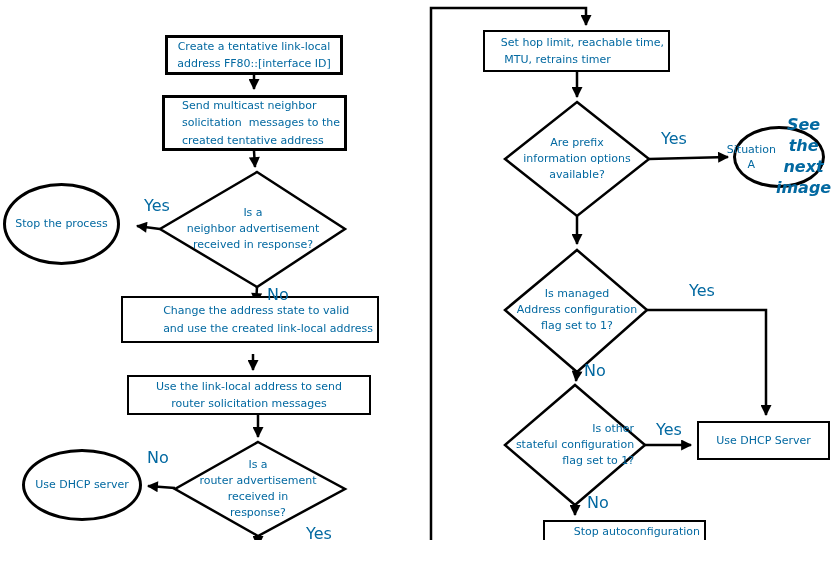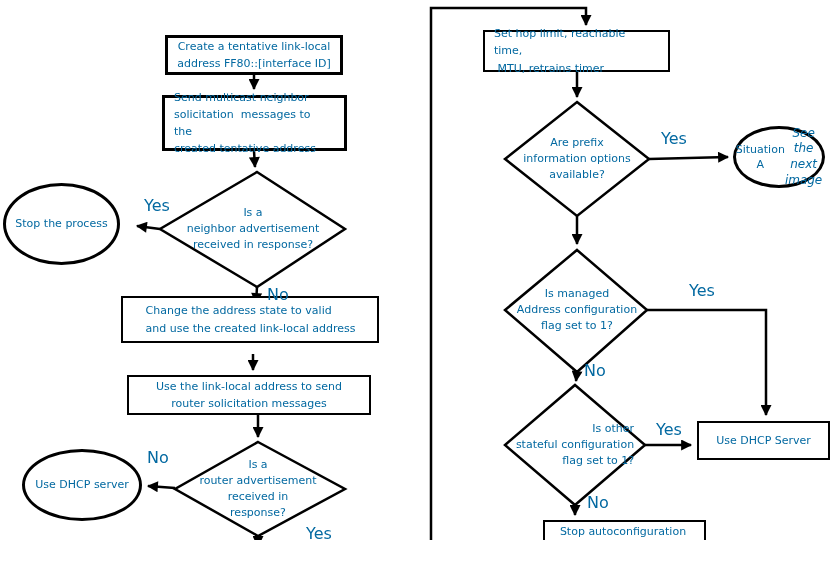--- a/index.html
+++ b/index.html
@@ -3,25 +3,25 @@
 <meta charset="utf-8">
 <style>
   html,body{margin:0;padding:0;background:#fff;}
   .stage{position:relative;width:840px;height:540px;background:#ffffff;overflow:hidden;
          font-family:"DejaVu Sans",sans-serif;color:#0369a1;}
   svg.layer{position:absolute;left:0;top:0;}
   .node{position:absolute;box-sizing:border-box;background:#fff;border:2px solid #000;
         display:flex;align-items:center;font-size:11px;line-height:1.55;white-space:pre-wrap;}
   .thick{border-width:3px;}
   .t-center{justify-content:center;text-align:center;}
-  .t-left{justify-content:center;text-align:left;padding-left:9px;padding-right:12px;}
+  .t-left{justify-content:flex-end;text-align:left;padding-left:9px;padding-right:4px;}
   .ellipse{position:absolute;box-sizing:border-box;background:#fff;border:3px solid #000;
            border-radius:50%;display:flex;align-items:center;justify-content:center;
            text-align:center;font-size:11px;line-height:1.4;}
-  .ellipse .sub{font-style:italic;font-size:12px;white-space:pre-line;line-height:1.3;}
+  .ellipse .sub{font-style:italic;font-size:16px;white-space:pre-line;line-height:1.3;font-weight:bold;}
   .dtext{position:absolute;display:flex;align-items:center;justify-content:center;text-align:center;
          font-size:11px;line-height:16px;white-space:pre-line;}
   .elabel{position:absolute;font-size:16px;line-height:14px;}
 </style>
 </head>
 <body>
 
 <div class="stage">
 
   <svg class="layer" width="840" height="568" viewBox="0 0 840 568">

